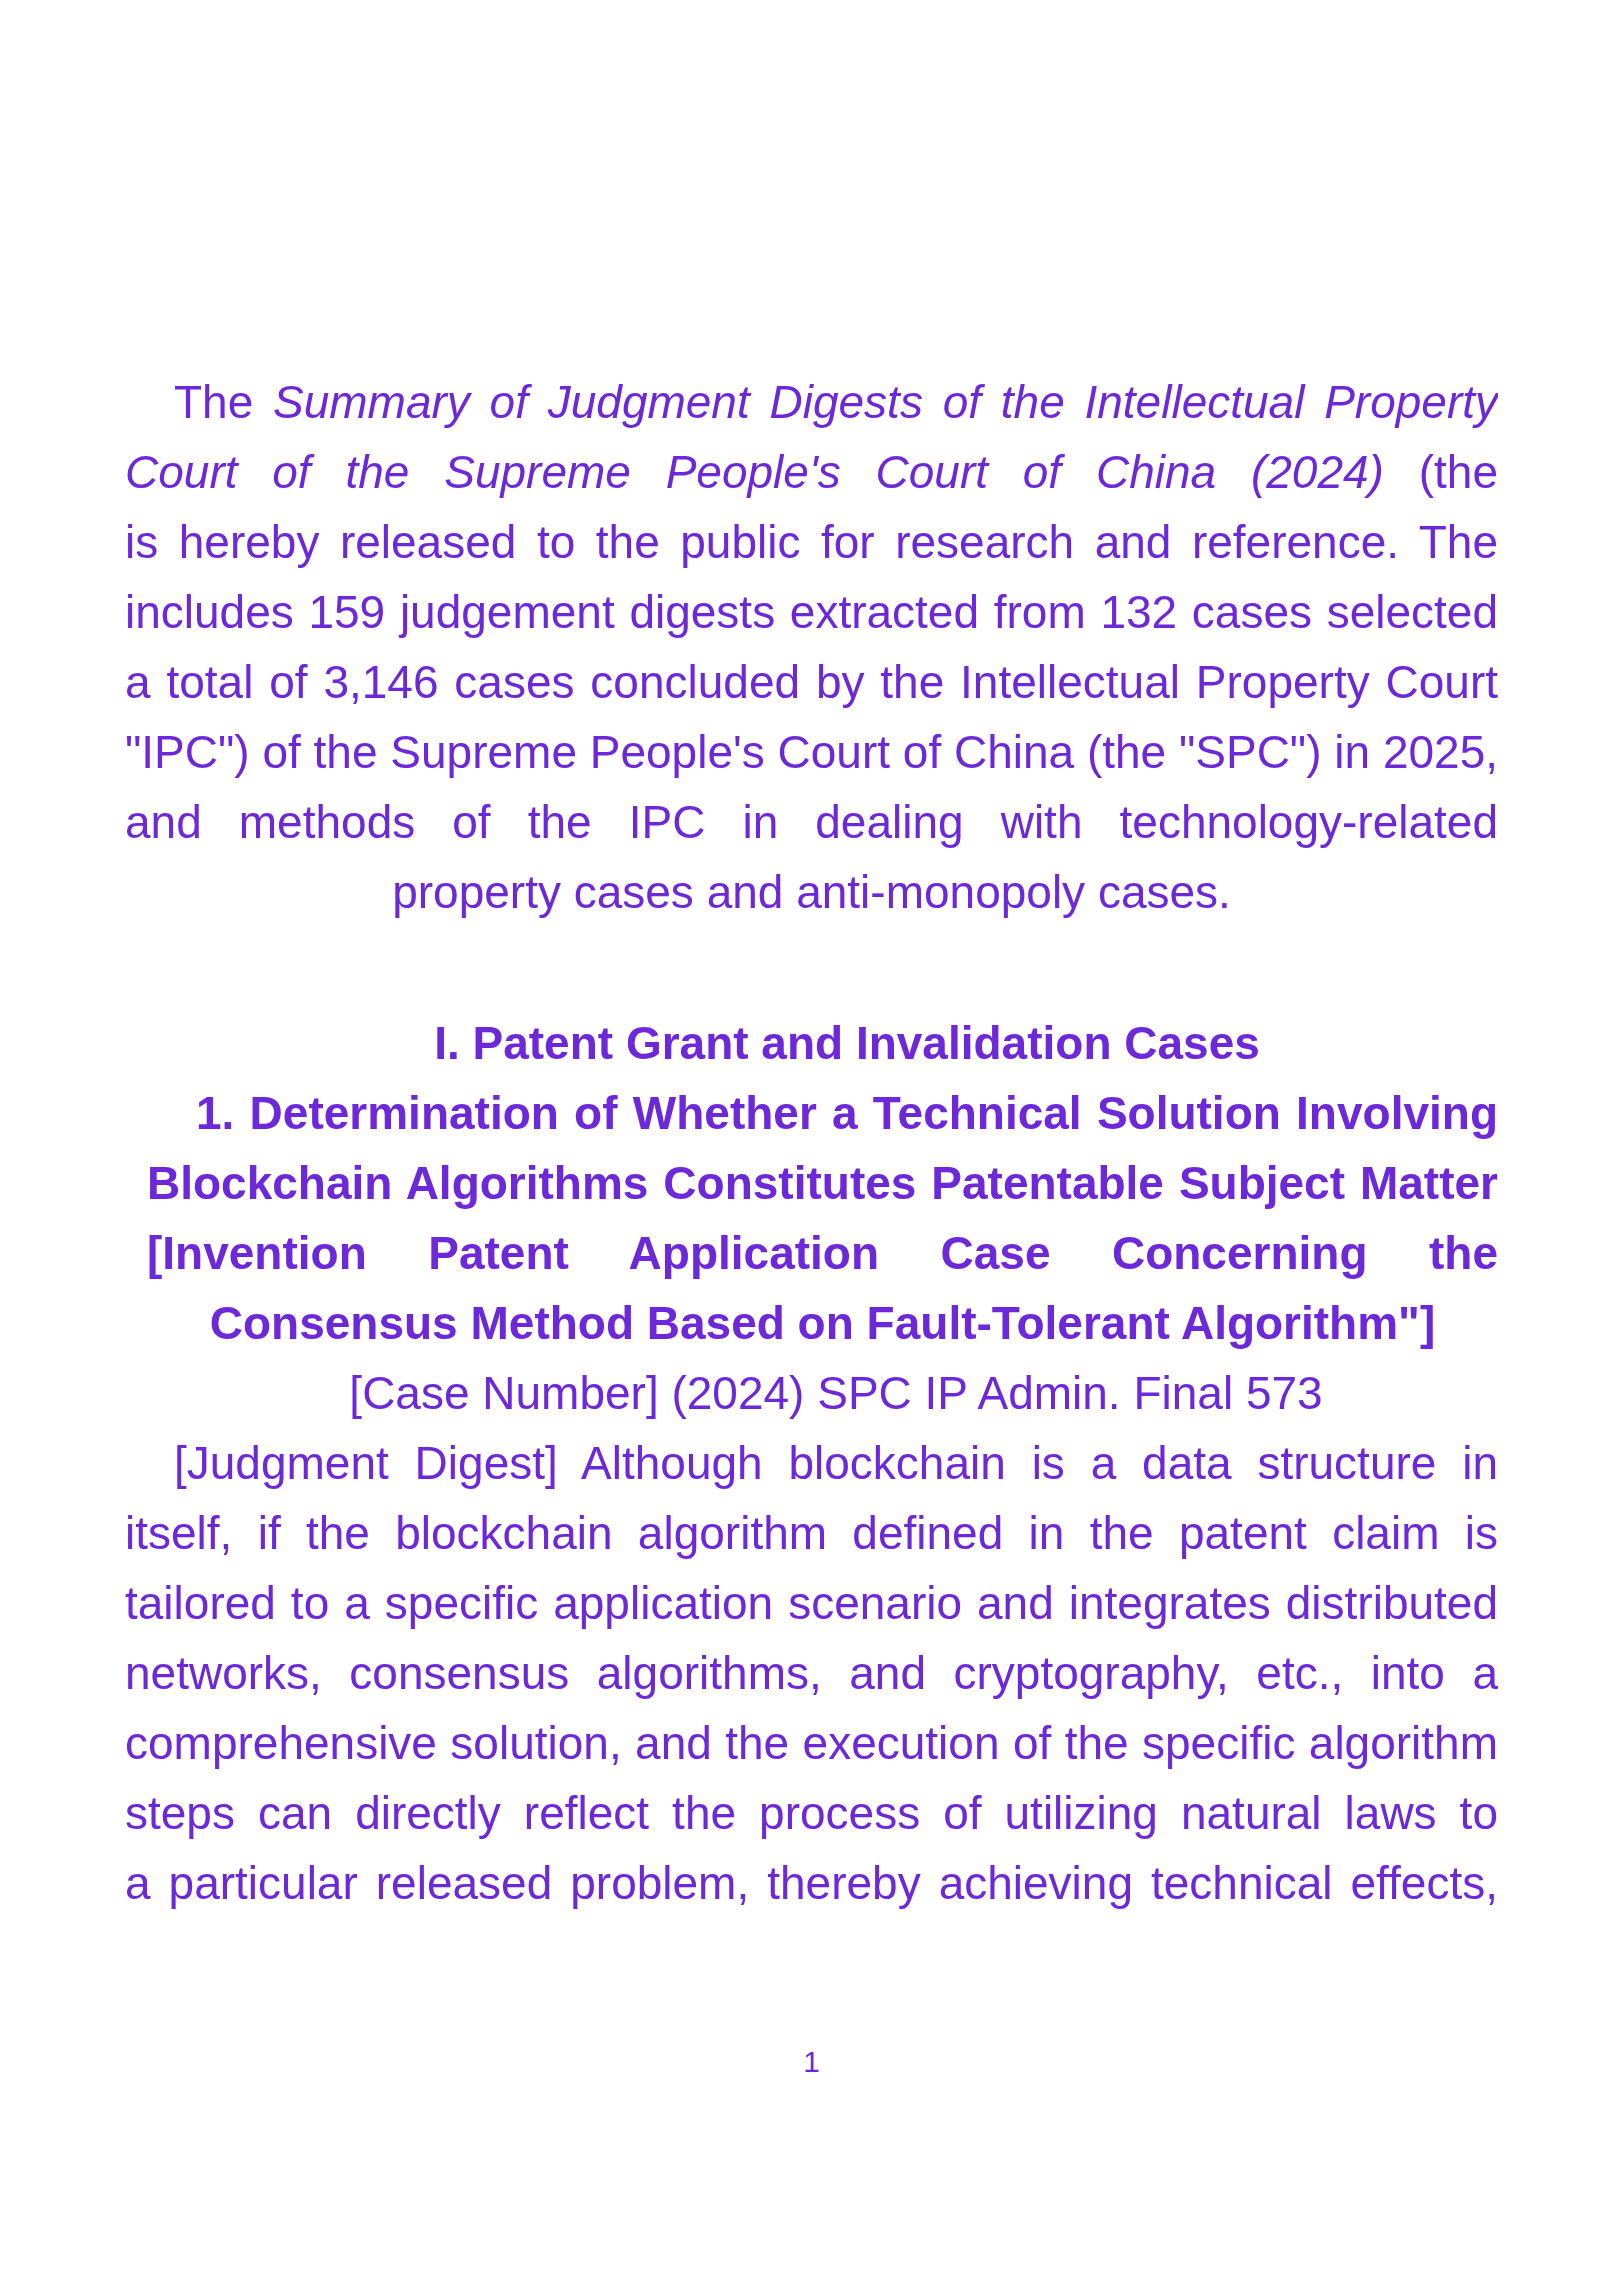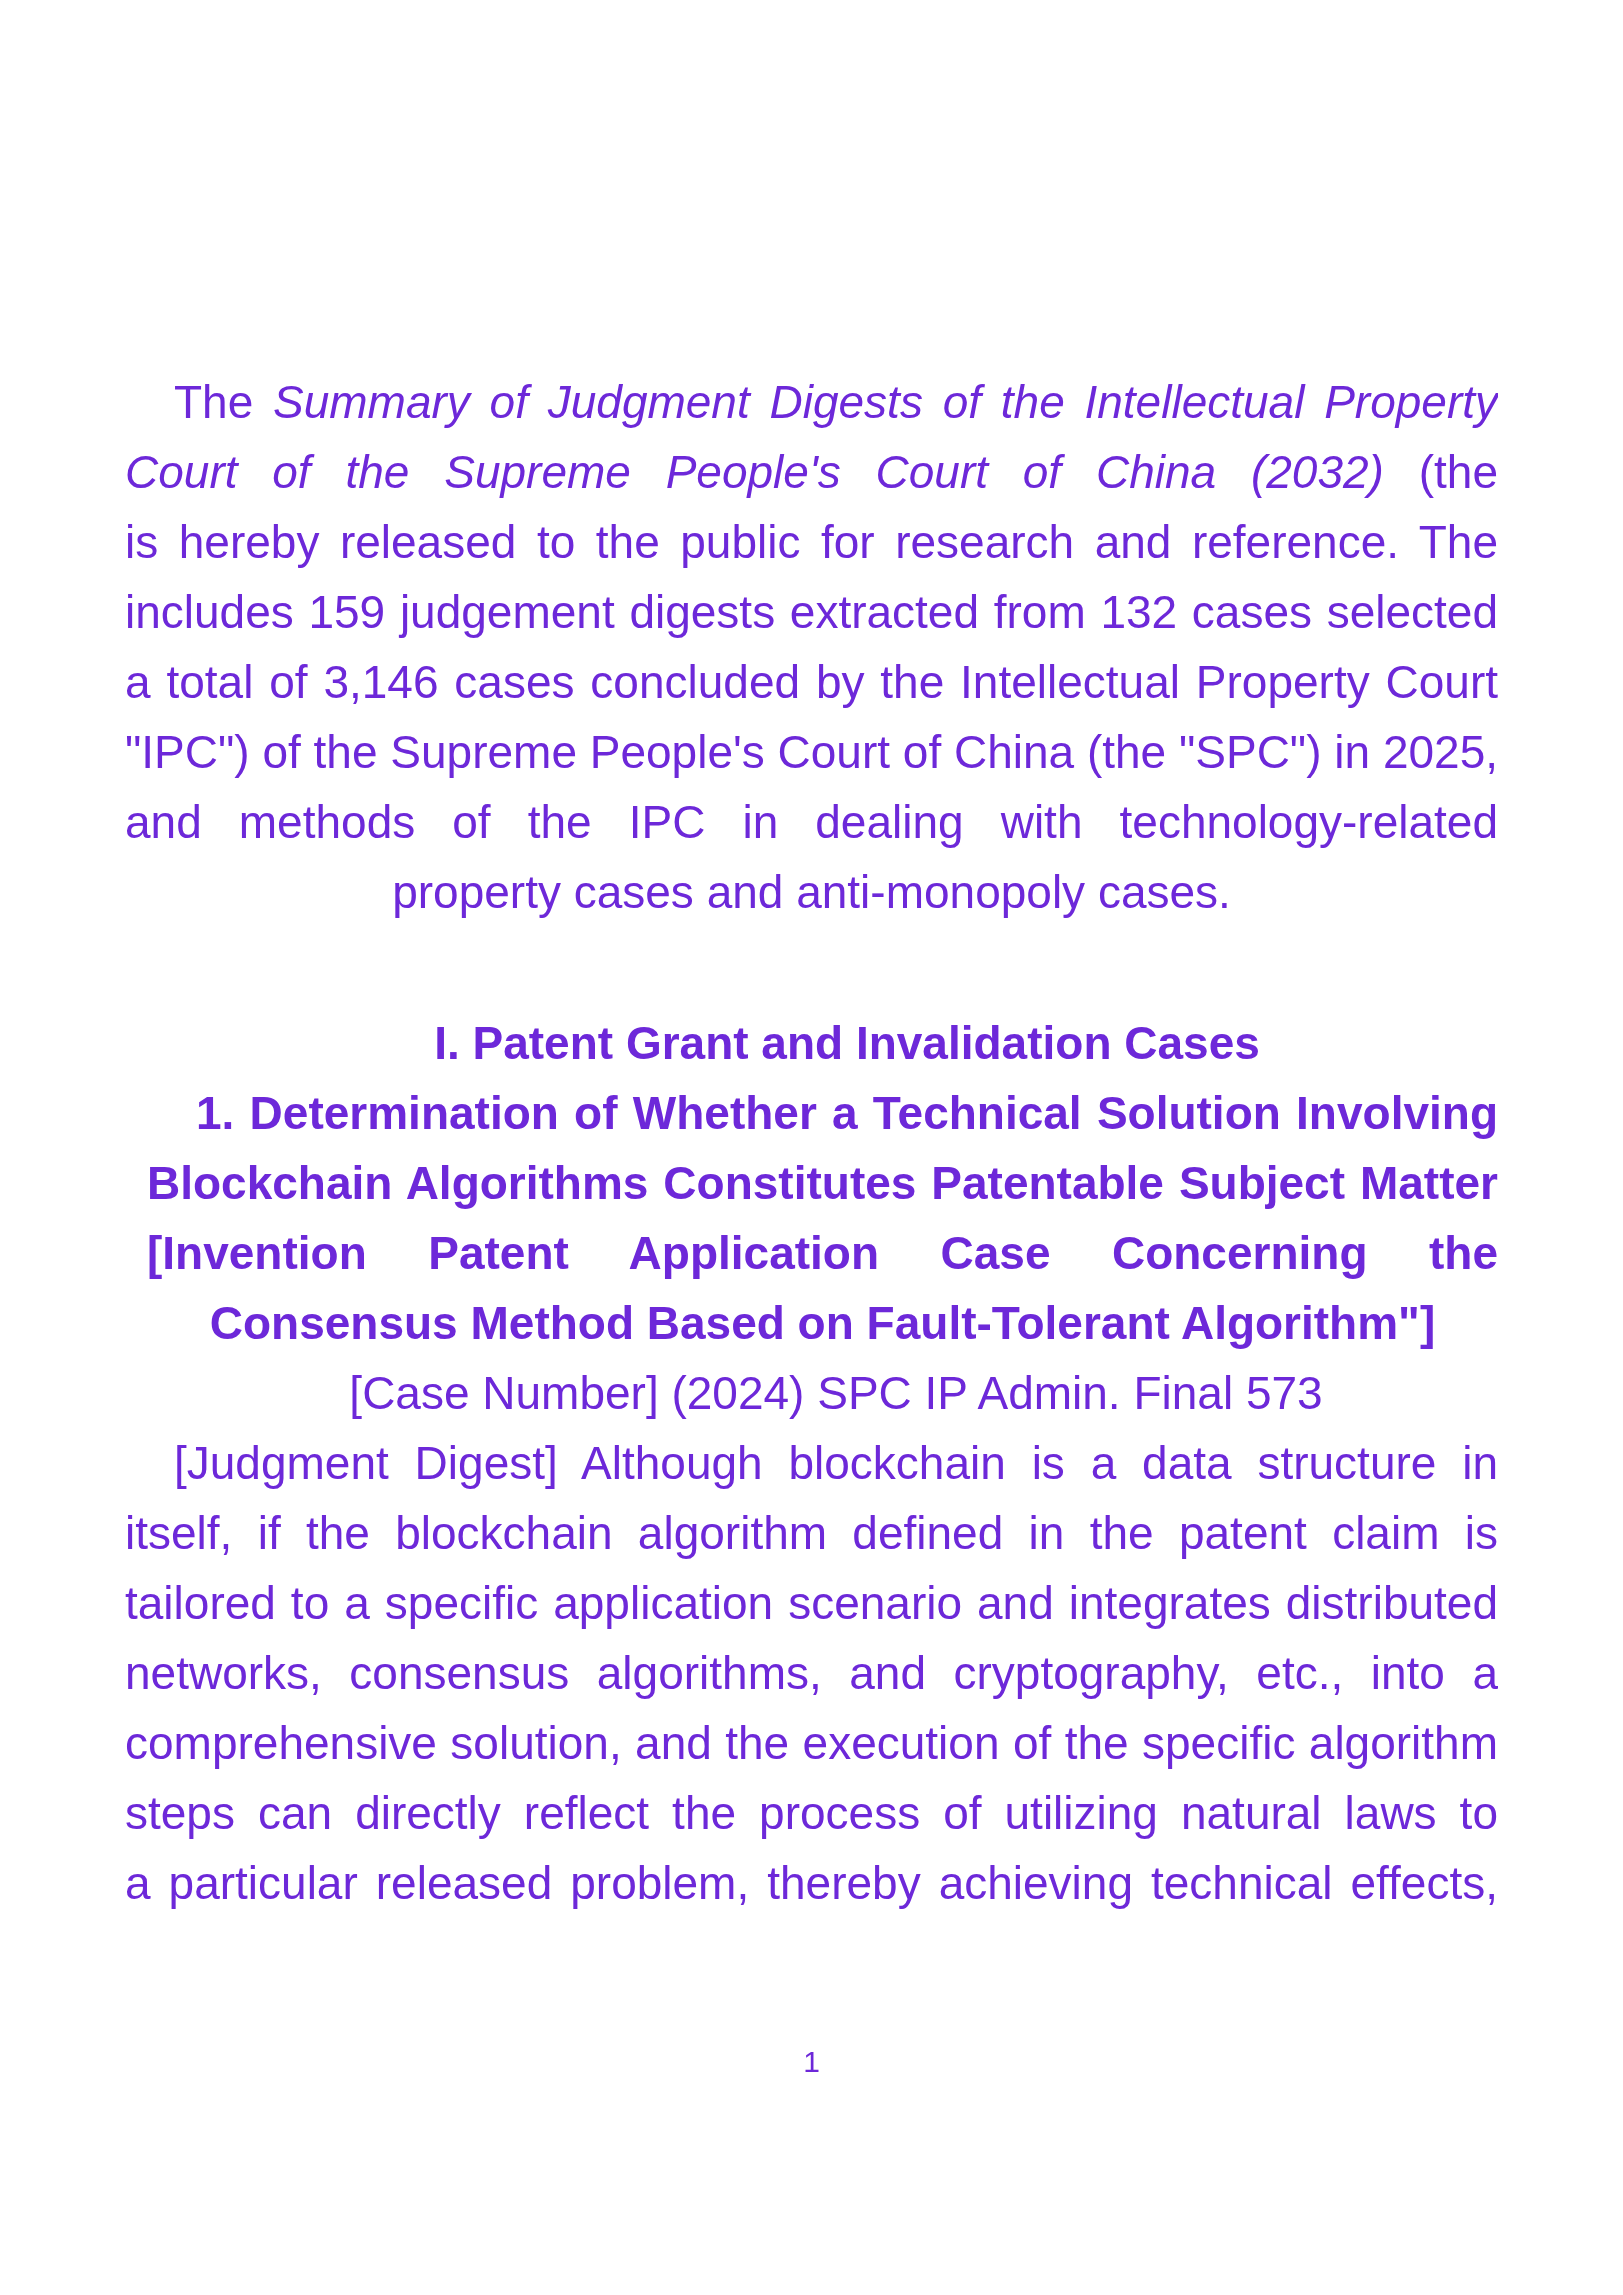--- a/index.html
+++ b/index.html
@@ -41,21 +41,21 @@
     line-height: 34px;
   }
 </style>
 </head>
 <body>
 
 <div class="page" data-name="document-page">
   <div data-name="document-body">
       <div class="block" data-name="intro-paragraph">
         <div class="line justify indent" data-name="text-line"><span data-name="text-run">The </span><span class="italic" data-name="italic-text-run">Summary of Judgment Digests of the Intellectual Property</span></div>
-        <div class="line justify" data-name="text-line"><span class="italic" data-name="italic-text-run">Court of the Supreme People's Court of China (2032)</span><span data-name="text-run"> (the "Digests")</span></div>
+        <div class="line justify" data-name="text-line"><span class="italic" data-name="italic-text-run">Court of the Supreme People's Court of China (2024)</span><span data-name="text-run"> (the "Digests")</span></div>
         <div class="line justify" data-name="text-line"><span data-name="text-run">is hereby released to the public for research and reference. The Digests</span></div>
         <div class="line justify" data-name="text-line"><span data-name="text-run">includes 159 judgement digests extracted from 132 cases selected from</span></div>
         <div class="line justify" data-name="text-line"><span data-name="text-run">a total of 3,146 cases concluded by the Intellectual Property Court (the</span></div>
         <div class="line justify" data-name="text-line"><span data-name="text-run">"IPC") of the Supreme People's Court of China (the "SPC") in 2025,</span></div>
         <div class="line justify" data-name="text-line"><span data-name="text-run">and methods of the IPC in dealing with technology-related intellectual</span></div>
         <div class="line" data-name="text-line"><span data-name="text-run">property cases and anti-monopoly cases.</span></div>
       </div>
       <div class="block bold" data-name="section-heading">
         <div class="line indent" data-name="text-line"><span data-name="text-run">I. Patent Grant and Invalidation Cases</span></div>
       </div>

